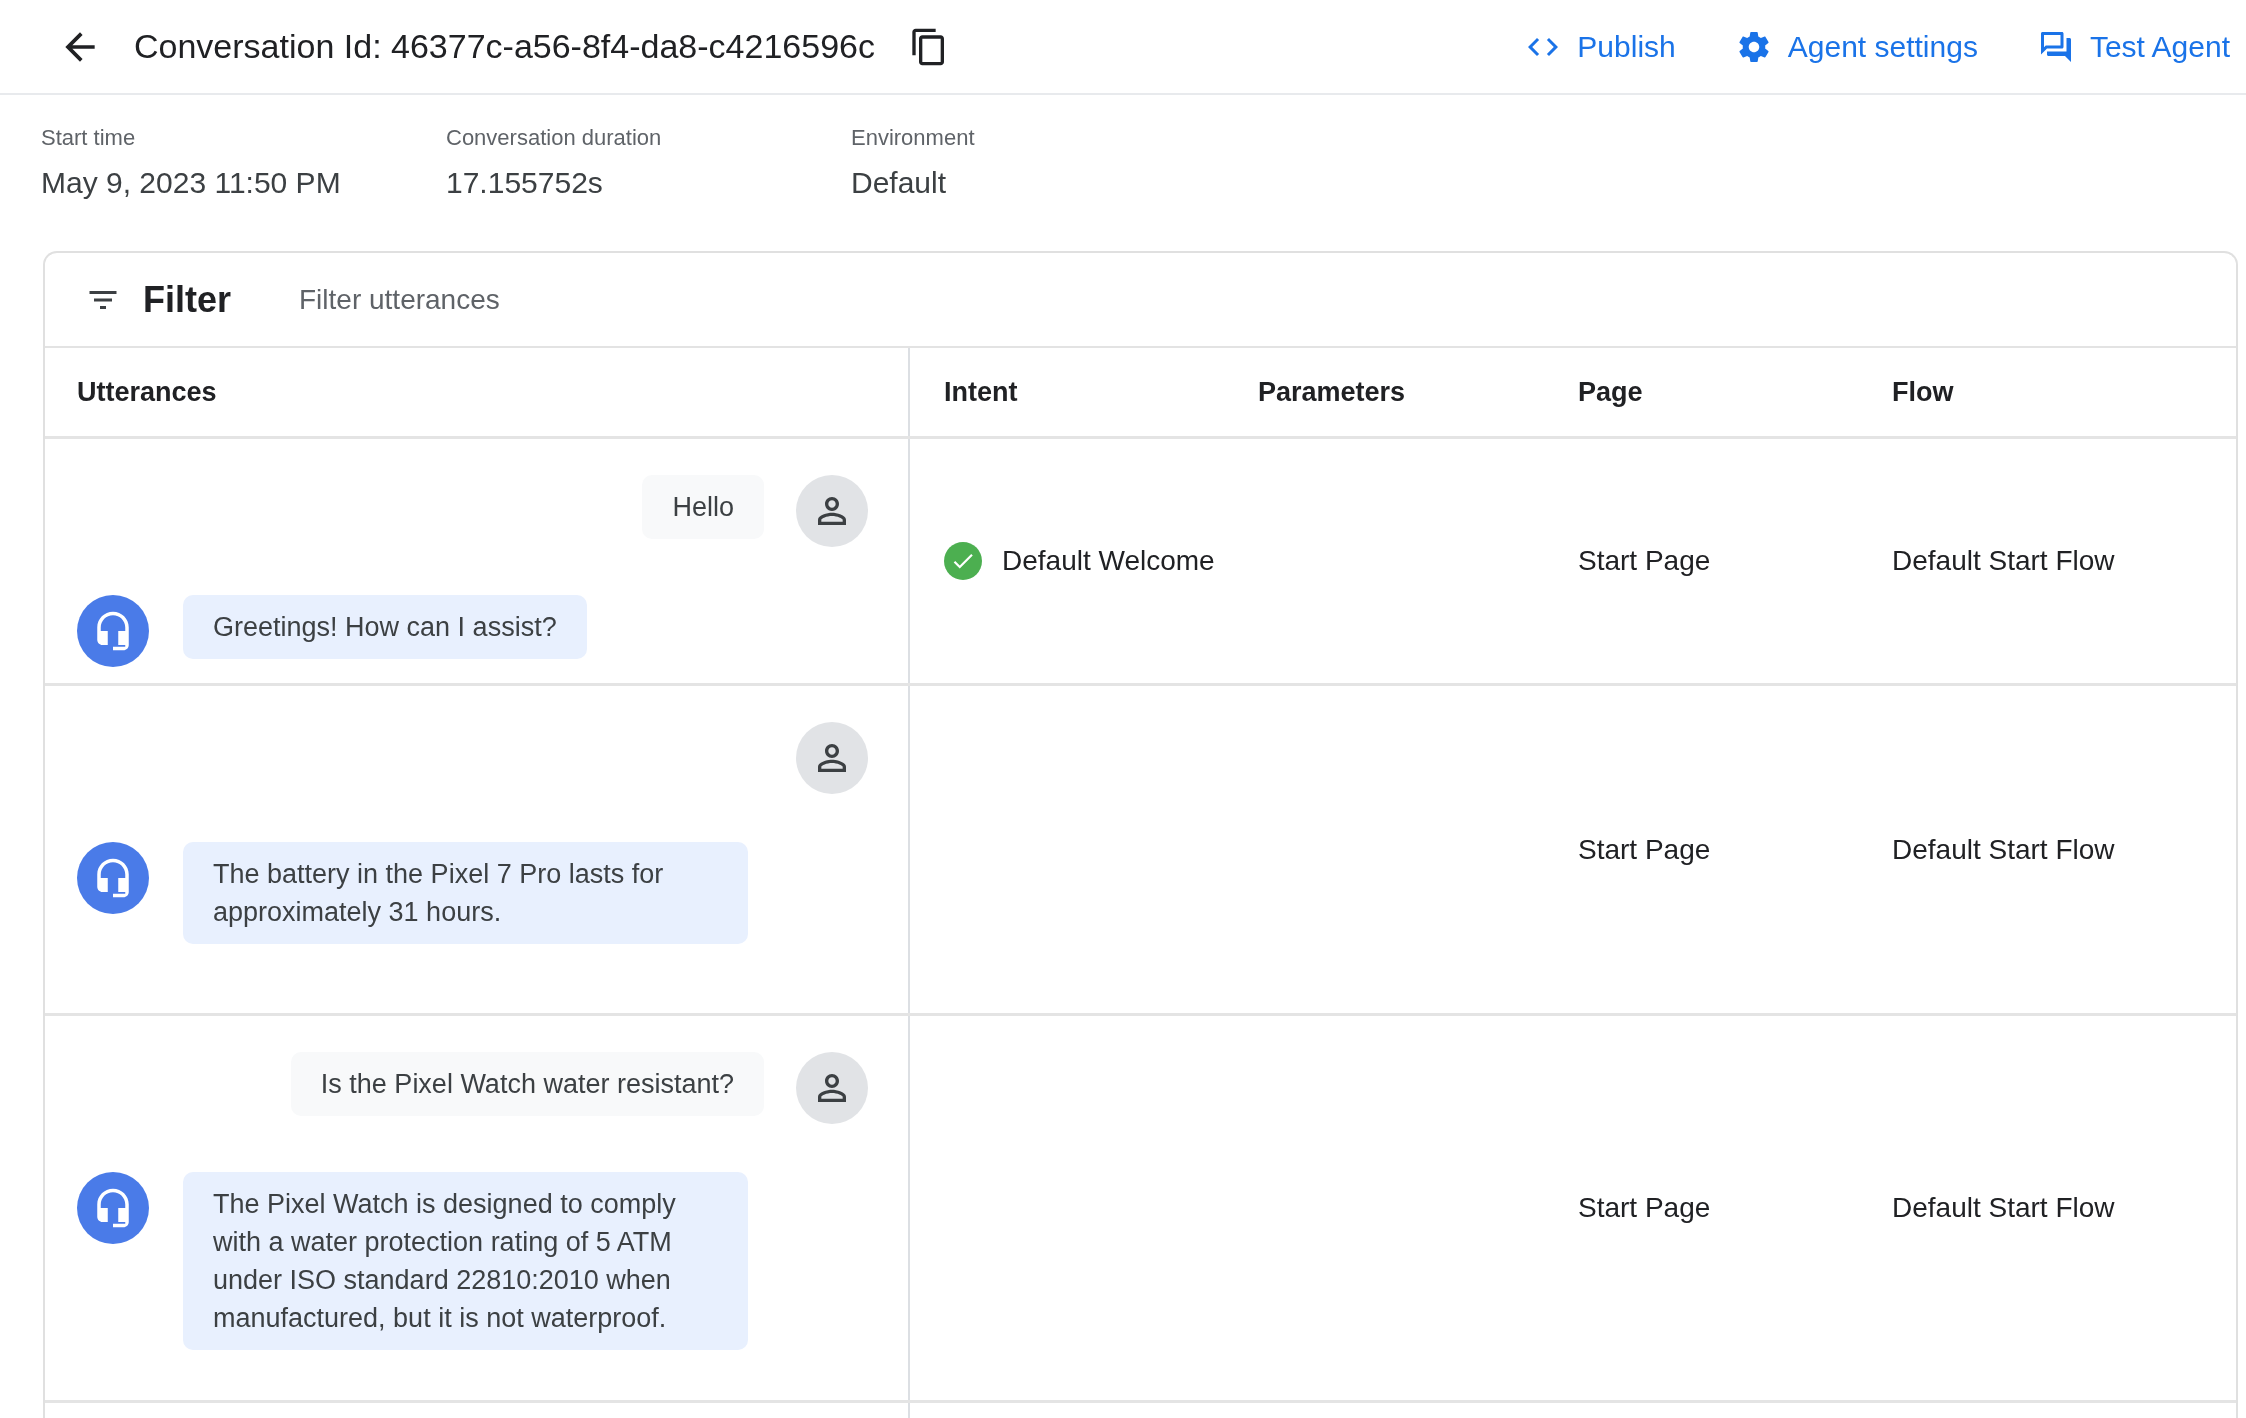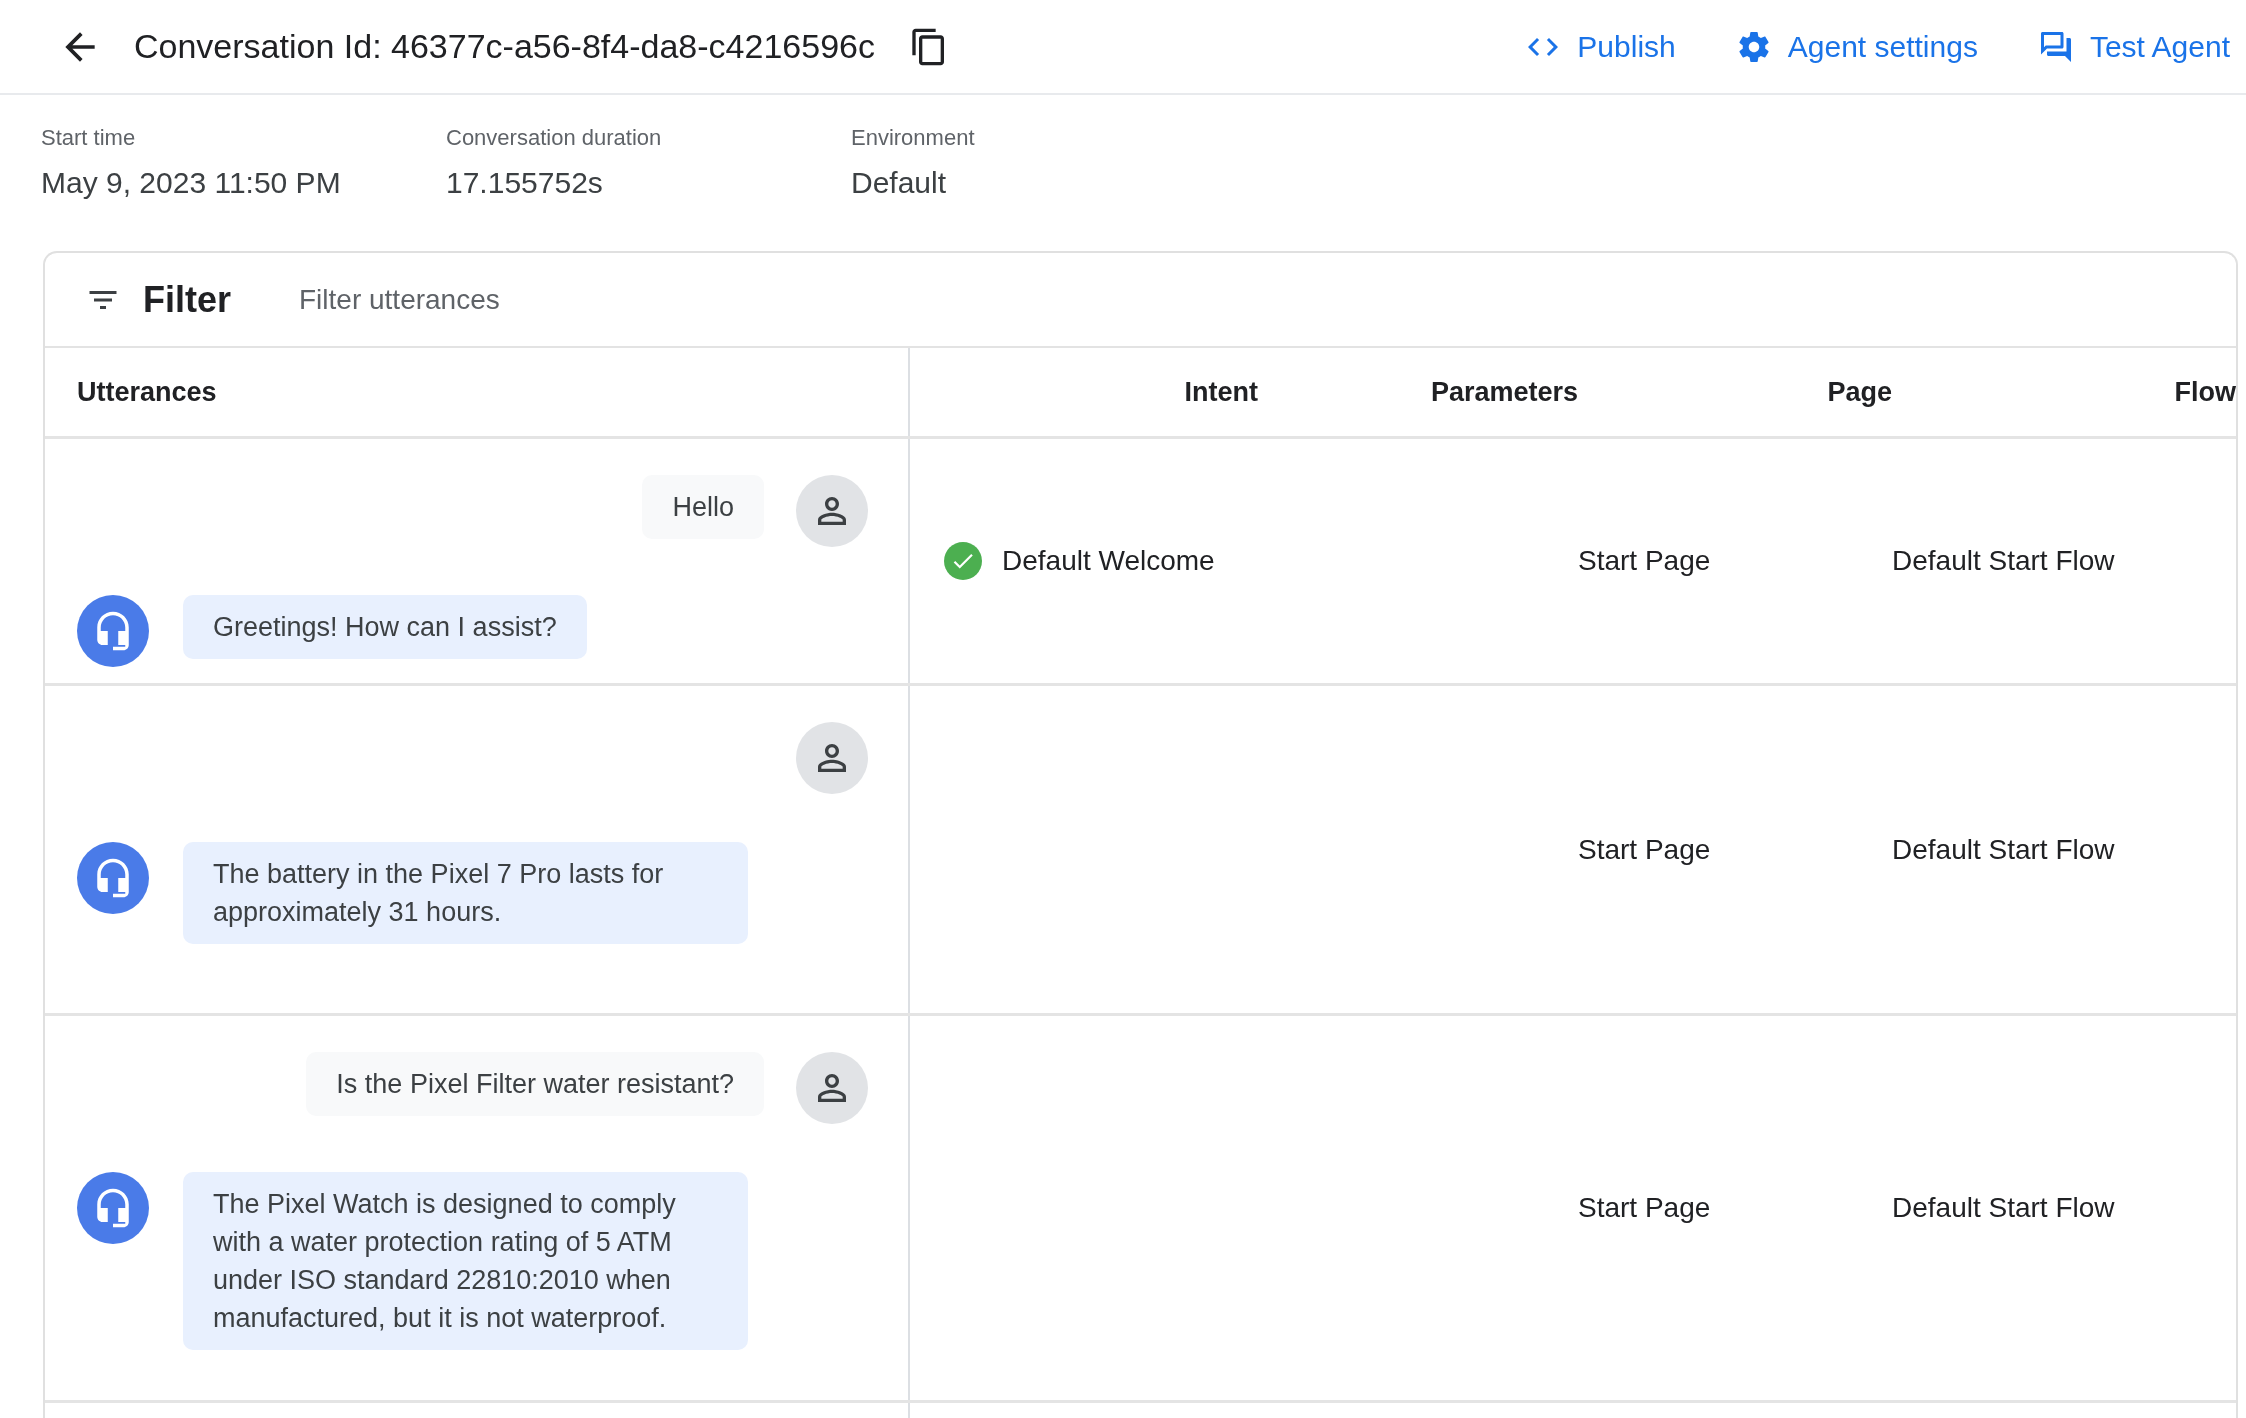--- a/index.html
+++ b/index.html
@@ -34,21 +34,21 @@
 
   .filter-bar { height:95px; display:flex; align-items:center; padding-left:40px;
     border-bottom:2px solid #e3e3e3; }
   .filter-bar svg { width:36px; height:36px; fill:#3c4043; }
   .filter-label { font-size:36px; font-weight:700; color:#202124; margin-left:22px; }
   .filter-input { margin-left:68px; border:none; outline:none; font-family:inherit;
     font-size:28px; color:#202124; width:900px; background:transparent; }
   .filter-input::placeholder { color:#5f6368; opacity:1; }
 
   
-  .thead { display:flex; height:91px; border-bottom:3px solid #e4e4e4;text-align:right; }
+  .thead { display:flex; height:91px; border-bottom:3px solid #e4e4e4; }
   .th-utterances { width:863px; display:flex; align-items:center; padding-left:32px;
     font-size:27px; font-weight:700; }
   .right-grid { flex:1; border-left:2px solid #dcdfe3; display:grid;
     grid-template-columns:314px 320px 314px 1fr; align-items:center; padding-left:34px; }
   .th-cell { font-size:27px; font-weight:700; }
 
   .trow { display:flex; border-bottom:3px solid #e4e4e4; }
   .row-1 { min-height:237px; }
   .row-2 { min-height:330px; }
   .row-3 { min-height:387px; }
@@ -210,21 +210,21 @@
       </div>
       <div class="cell-text"></div>
       <div class="cell-text">Start Page</div>
       <div class="cell-text">Default Start Flow</div>
     </div>
   </div>
 
   <div class="trow row-3">
     <div class="cell-utterances">
       <div class="msg-line user">
-        <div class="bubble user-bubble">Is the Pixel Filter water resistant?</div>
+        <div class="bubble user-bubble">Is the Pixel Watch water resistant?</div>
         <div class="avatar user-avatar">
           <svg viewBox="0 0 24 24">
             <path d="M12 5.9c1.16 0 2.1.94 2.1 2.1s-.94 2.1-2.1 2.1S9.9 9.16 9.9 8s.94-2.1 2.1-2.1m0 9c2.97 0 6.1 1.46 6.1 2.1v1.1H5.9V17c0-.64 3.13-2.1 6.1-2.1M12 4C9.79 4 8 5.79 8 8s1.79 4 4 4 4-1.79 4-4-1.79-4-4-4zm0 9c-2.67 0-8 1.34-8 4v3h16v-3c0-2.66-5.33-4-8-4z"></path>
           </svg>
         </div>
       </div>
       <div class="msg-line agent">
         <div class="avatar agent-avatar">
           <svg viewBox="0 0 24 24">
             <path d="M12 1c-4.97 0-9 4.03-9 9v7c0 1.66 1.34 3 3 3h3v-8H5v-2c0-3.87 3.13-7 7-7s7 3.13 7 7v2h-4v8h4v1h-7v2h6c1.66 0 3-1.34 3-3V10c0-4.97-4.03-9-9-9z"></path>

